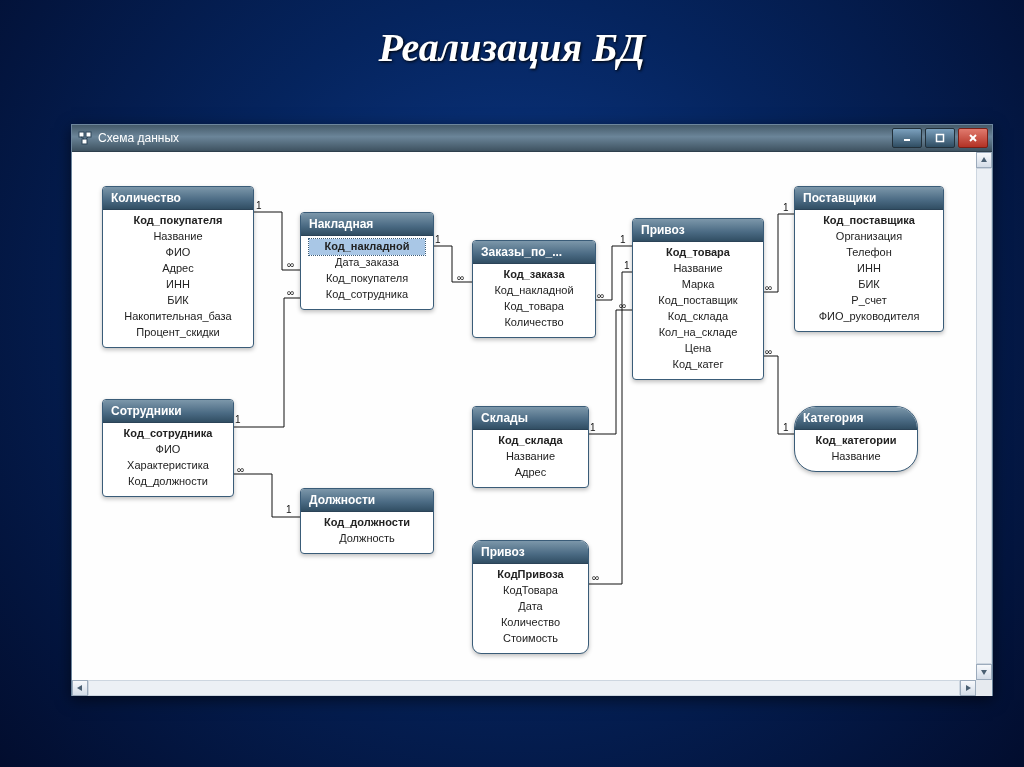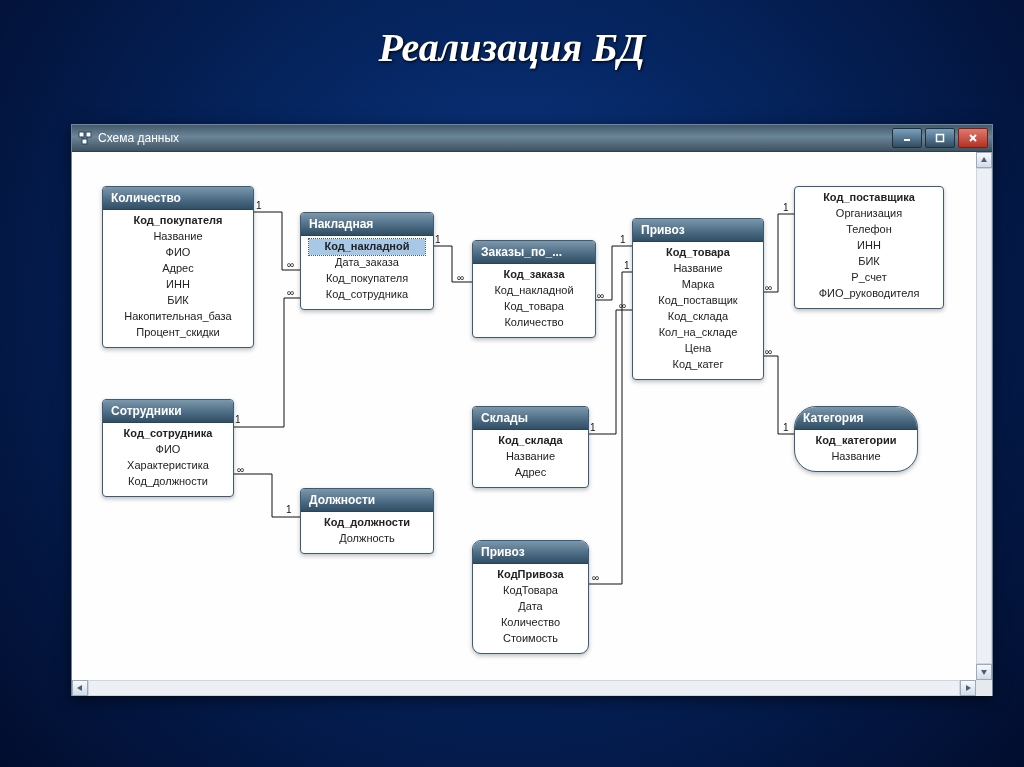--- a/index.html
+++ b/index.html
@@ -338,20 +338,21 @@
             <li>Марка</li>
             <li>Код_поставщик</li>
             <li>Код_склада</li>
             <li>Кол_на_складе</li>
             <li>Цена</li>
             <li>Код_катег</li>
           </ul>
         </div>
 
         <div id="t-postavshiki" class="tbl">
+          <div class="hdr">Поставщики</div>
           <ul>
             <li class="pk">Код_поставщика</li>
             <li>Организация</li>
             <li>Телефон</li>
             <li>ИНН</li>
             <li>БИК</li>
             <li>Р_счет</li>
             <li>ФИО_руководителя</li>
           </ul>
         </div>

